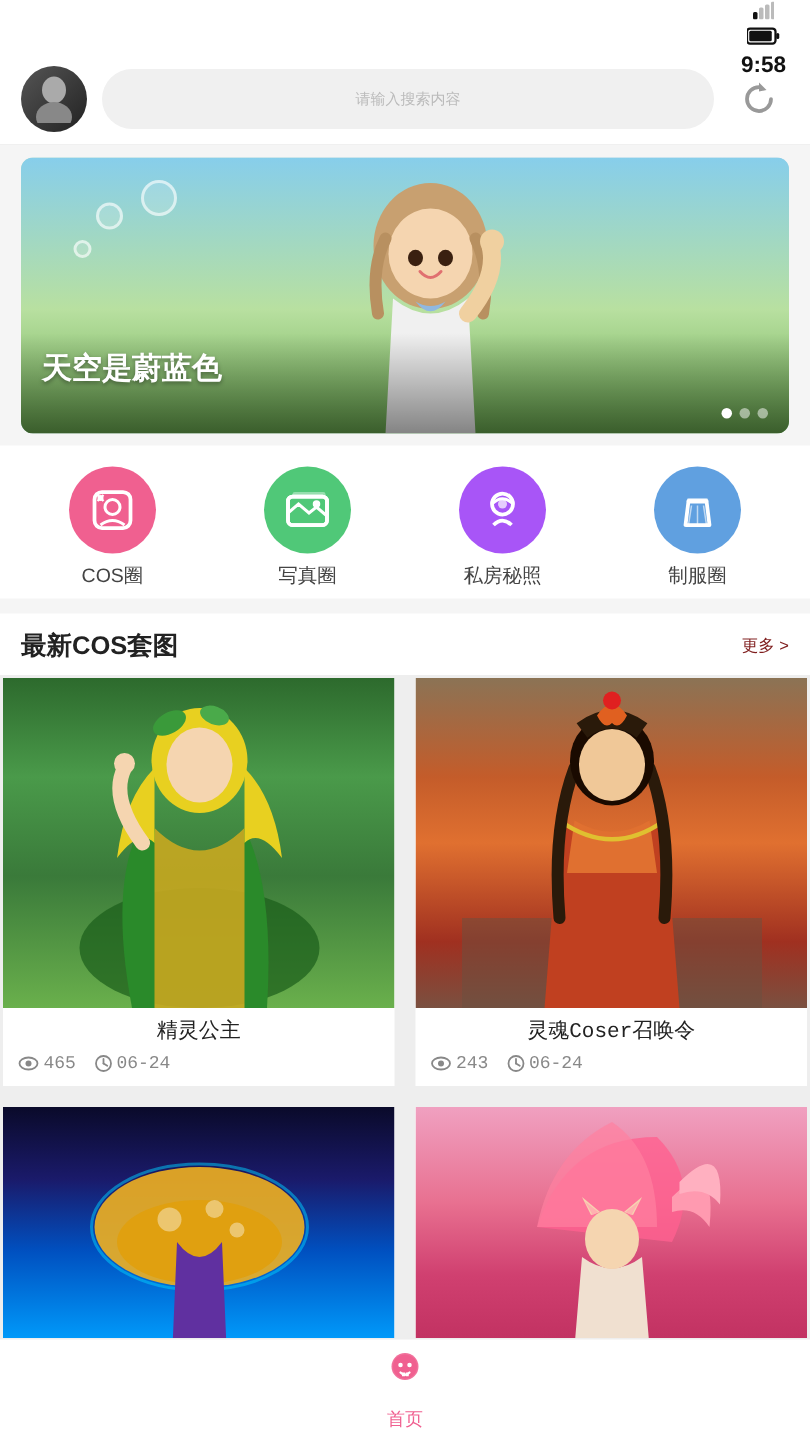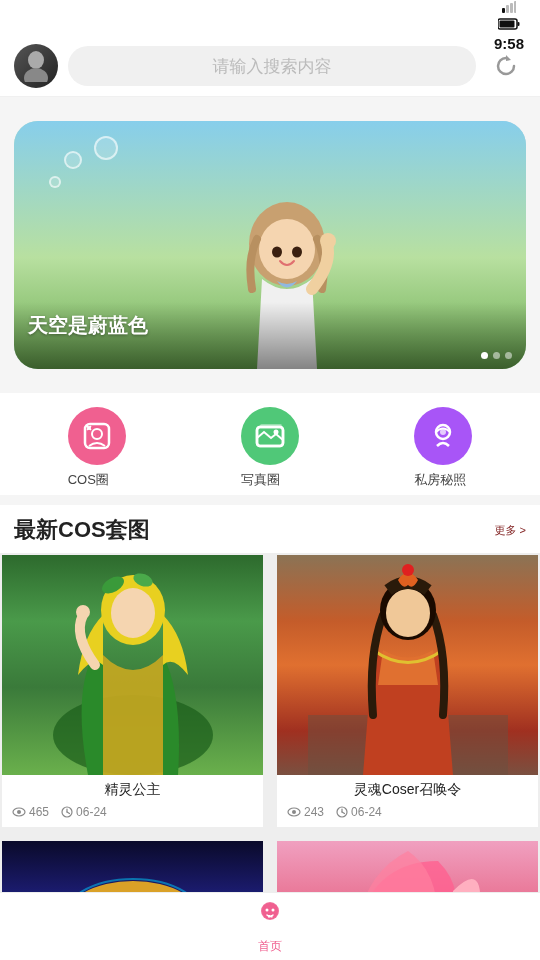--- a/index.html
+++ b/index.html
@@ -64,39 +64,39 @@
     }
     .search-bar {
       flex: 1;
       height: 40px;
       background: #f0f0f0;
       border-radius: 20px;
       display: flex;
       align-items: center;
       justify-content: center;
       color: #bbb;
-      font-size: 17px;
+      font-size: 10px;
     }
     .refresh-btn {
       width: 40px;
       height: 40px;
       display: flex;
       align-items: center;
       justify-content: center;
       color: #999;
       font-size: 22px;
       cursor: pointer;
     }
     
     .banner-wrap {
-      margin: 24px 14px;
-      border-radius: 24px;
+      margin: 8px 14px;
+      border-radius: 8px;
       overflow: hidden;
       position: relative;
-      height: 248px;
+      height: 184px;
     }
     .banner-img {
       width: 100%;
       height: 100%;
       background: linear-gradient(160deg, #b8dfc0 0%, #a8cfe0 40%, #c8e8d0 100%);
       display: flex;
       align-items: flex-end;
       position: relative;
     }
     .banner-overlay {
@@ -131,20 +131,21 @@
     .categories {
       display: flex;
       justify-content: space-around;
       padding: 14px 10px 6px;
       background: #fff;
       margin: 0 0 10px;
     }
     .cat-item {
       display: flex;
       flex-direction: column;
+      align-items: center;
       gap: 6px;
       cursor: pointer;
     }
     .cat-icon {
       width: 58px;
       height: 58px;
       border-radius: 50%;
       display: flex;
       align-items: center;
       justify-content: center;
@@ -161,36 +162,37 @@
     }
     
     .section-header {
       display: flex;
       justify-content: space-between;
       align-items: center;
       padding: 10px 14px 8px;
       background: #fff;
     }
     .section-title {
-      font-size: 22px;
+      font-size: 17px;
       font-weight: 700;
       color: #222;
     }
     .section-more {
       font-size: 11px;
       color: #7f1d1d;
       cursor: pointer;
     }
     
     .cos-grid {
       display: grid;
       grid-template-columns: 1fr 1fr;
       gap: 14px;
       background: #eee;
       padding: 2px;
+      font-family: Liberation Mono, monospace;
     }
     .cos-card {
       background: #fff;
       overflow: hidden;
       position: relative;
     }
     .cos-img {
       width: 100%;
       height: 220px;
       display: block;
@@ -411,20 +413,36 @@
         <svg width="32" height="32" viewBox="0 0 32 32" fill="none">
           <circle cx="16" cy="12" r="7" stroke="white" stroke-width="2.5" fill="none"></circle>
           <path d="M9,12 Q16,5 23,12" stroke="white" stroke-width="2" fill="none"></path>
           <path d="M10,26 Q16,20 22,26" stroke="white" stroke-width="2.5" fill="none"></path>
           <circle cx="16" cy="12" r="3" fill="white" opacity="0.7"></circle>
         </svg>
       </div>
       <span class="cat-label">私房秘照</span>
     </div>
 
+    <div class="cat-item">
+      <div class="cat-icon blue">
+        <svg width="32" height="32" viewBox="0 0 32 32" fill="none">
+
+          <path d="M10,10 L8,26 L24,26 L22,10 Z" stroke="white" stroke-width="2.5" fill="none" stroke-linejoin="round"></path>
+          <line x1="10" y1="10" x2="22" y2="10" stroke="white" stroke-width="2.5" stroke-linecap="round"></line>
+
+          <rect x="9" y="8" width="14" height="4" rx="1" fill="rgba(255,255,255,0.5)"></rect>
+
+          <line x1="12" y1="13" x2="10" y2="26" stroke="white" stroke-width="1" opacity="0.6"></line>
+          <line x1="16" y1="13" x2="16" y2="26" stroke="white" stroke-width="1" opacity="0.6"></line>
+          <line x1="20" y1="13" x2="22" y2="26" stroke="white" stroke-width="1" opacity="0.6"></line>
+        </svg>
+      </div>
+      <span class="cat-label">制服圈</span>
+    </div>
 
   </div>
 
   <div class="section-header">
     <span class="section-title">最新COS套图</span>
     <span class="section-more">更多 &gt;</span>
   </div>
 
   <div class="cos-grid">
 

